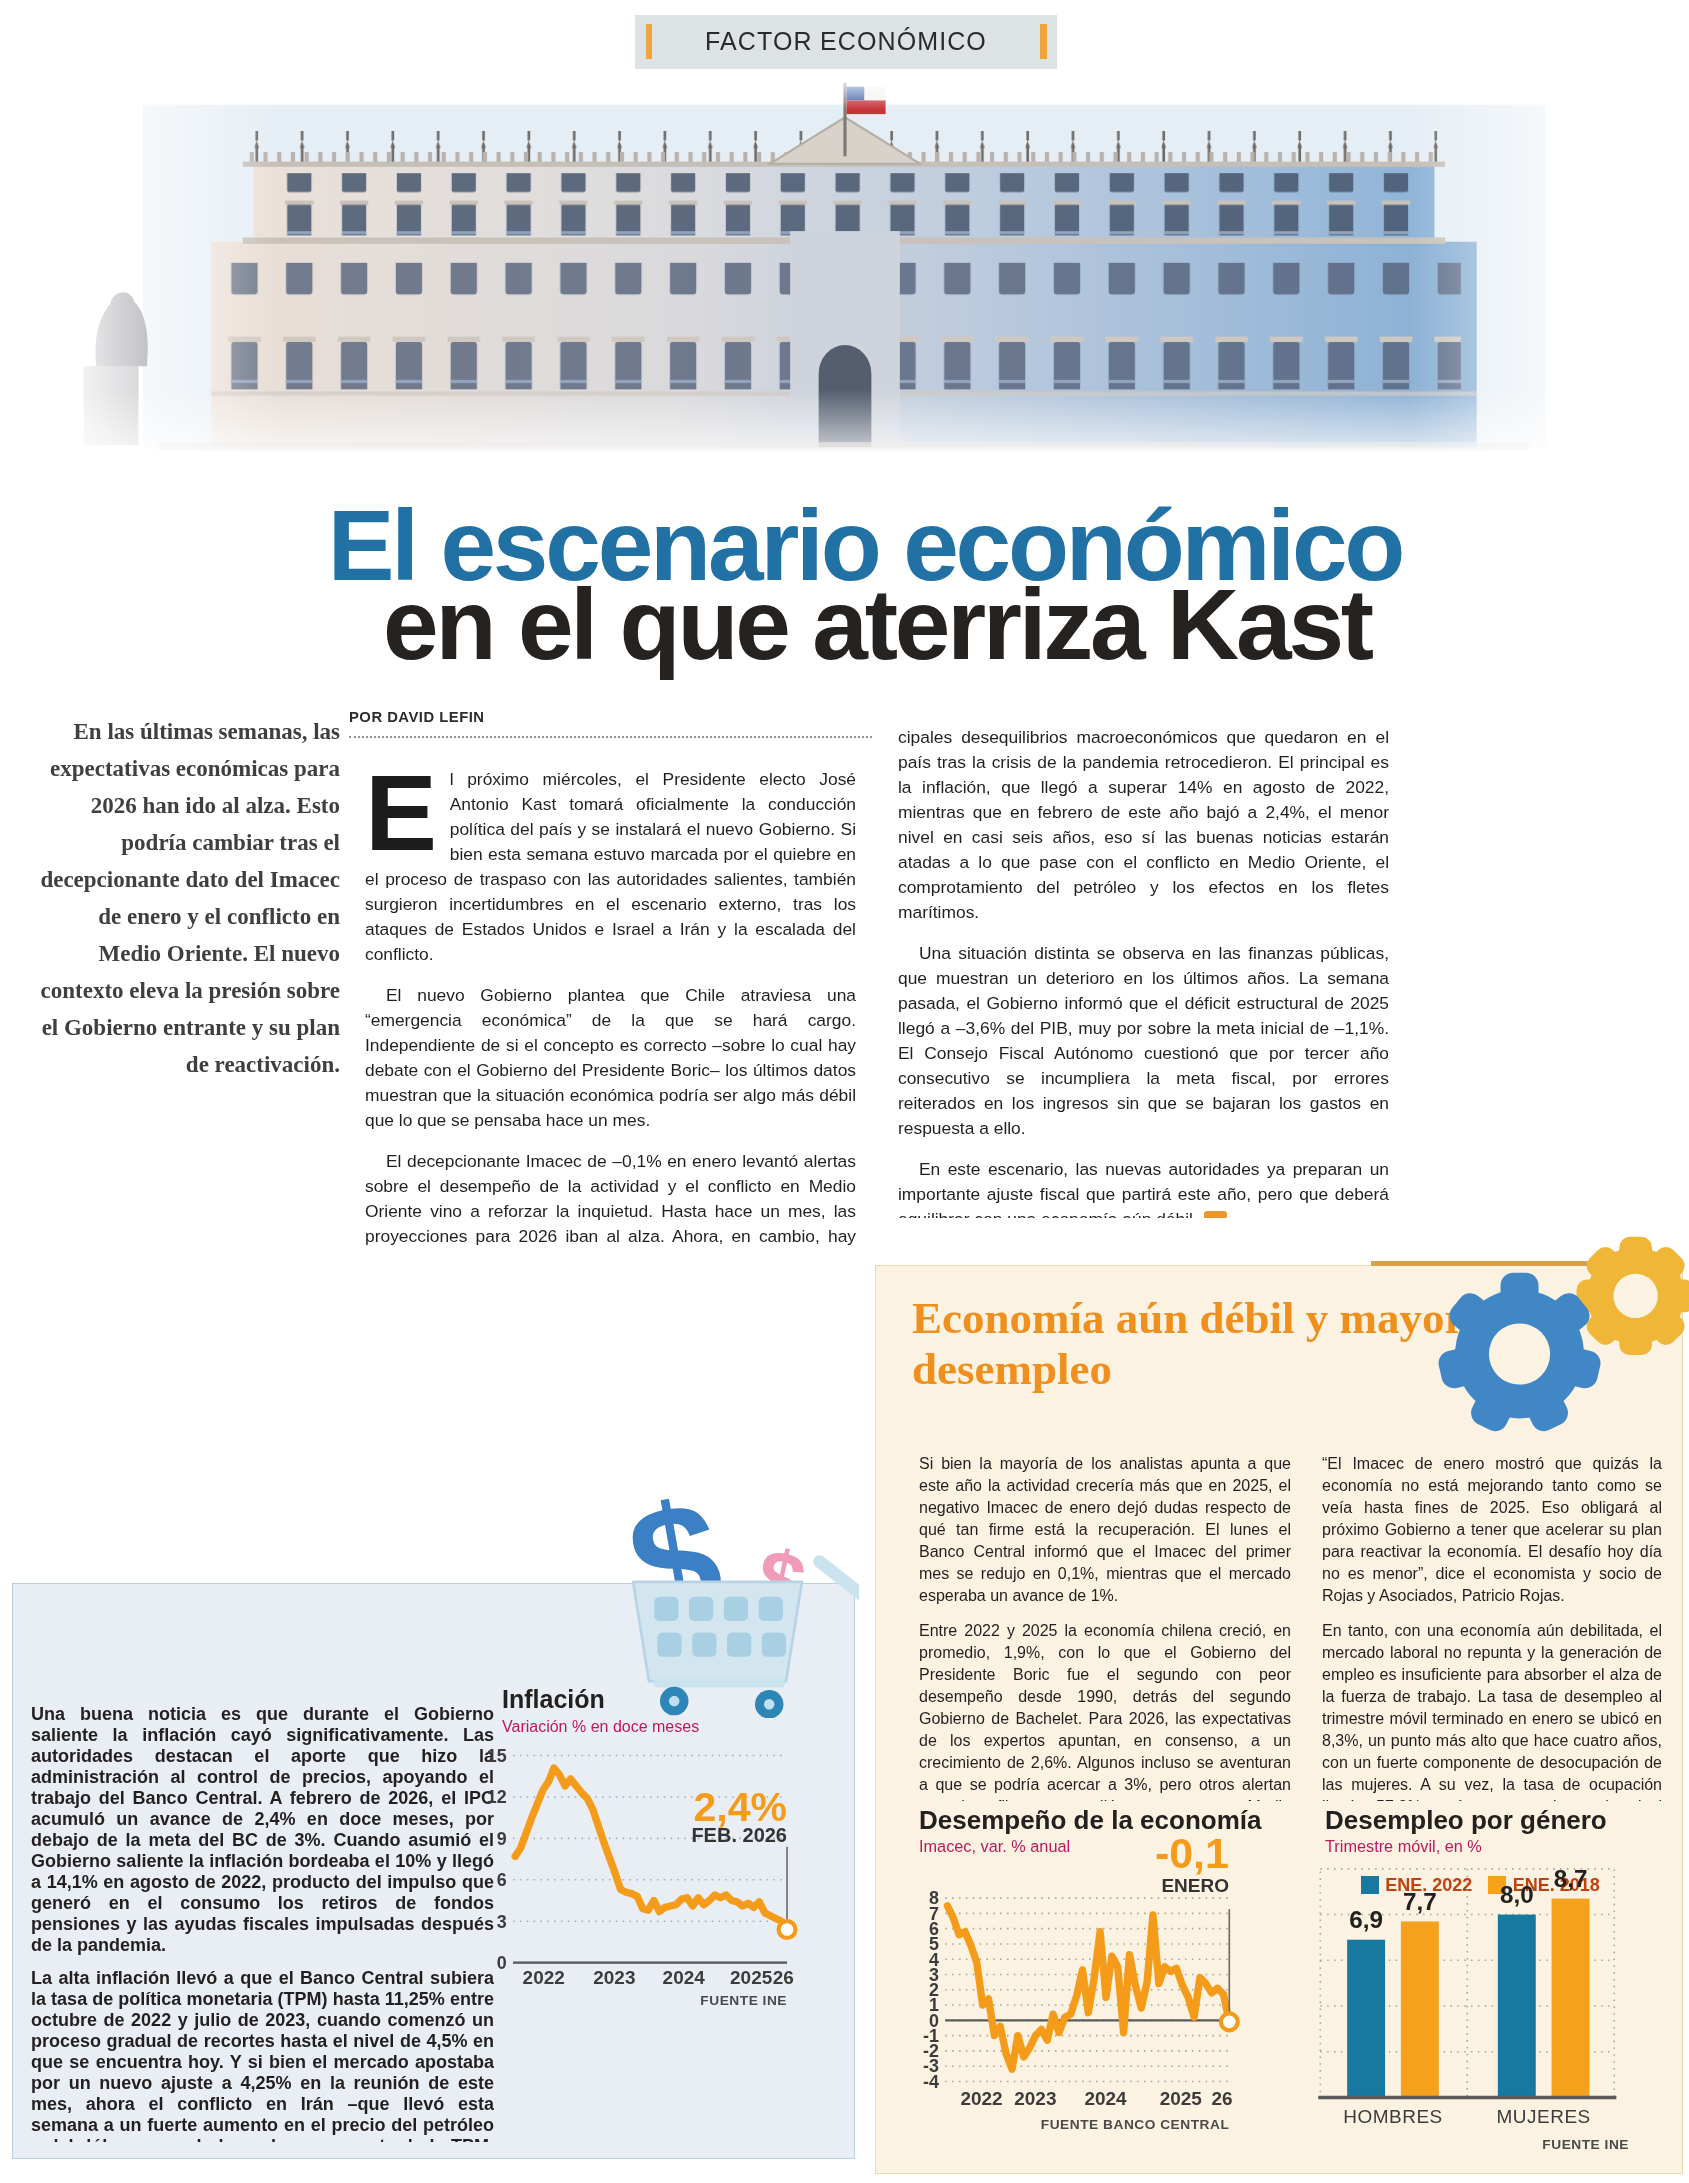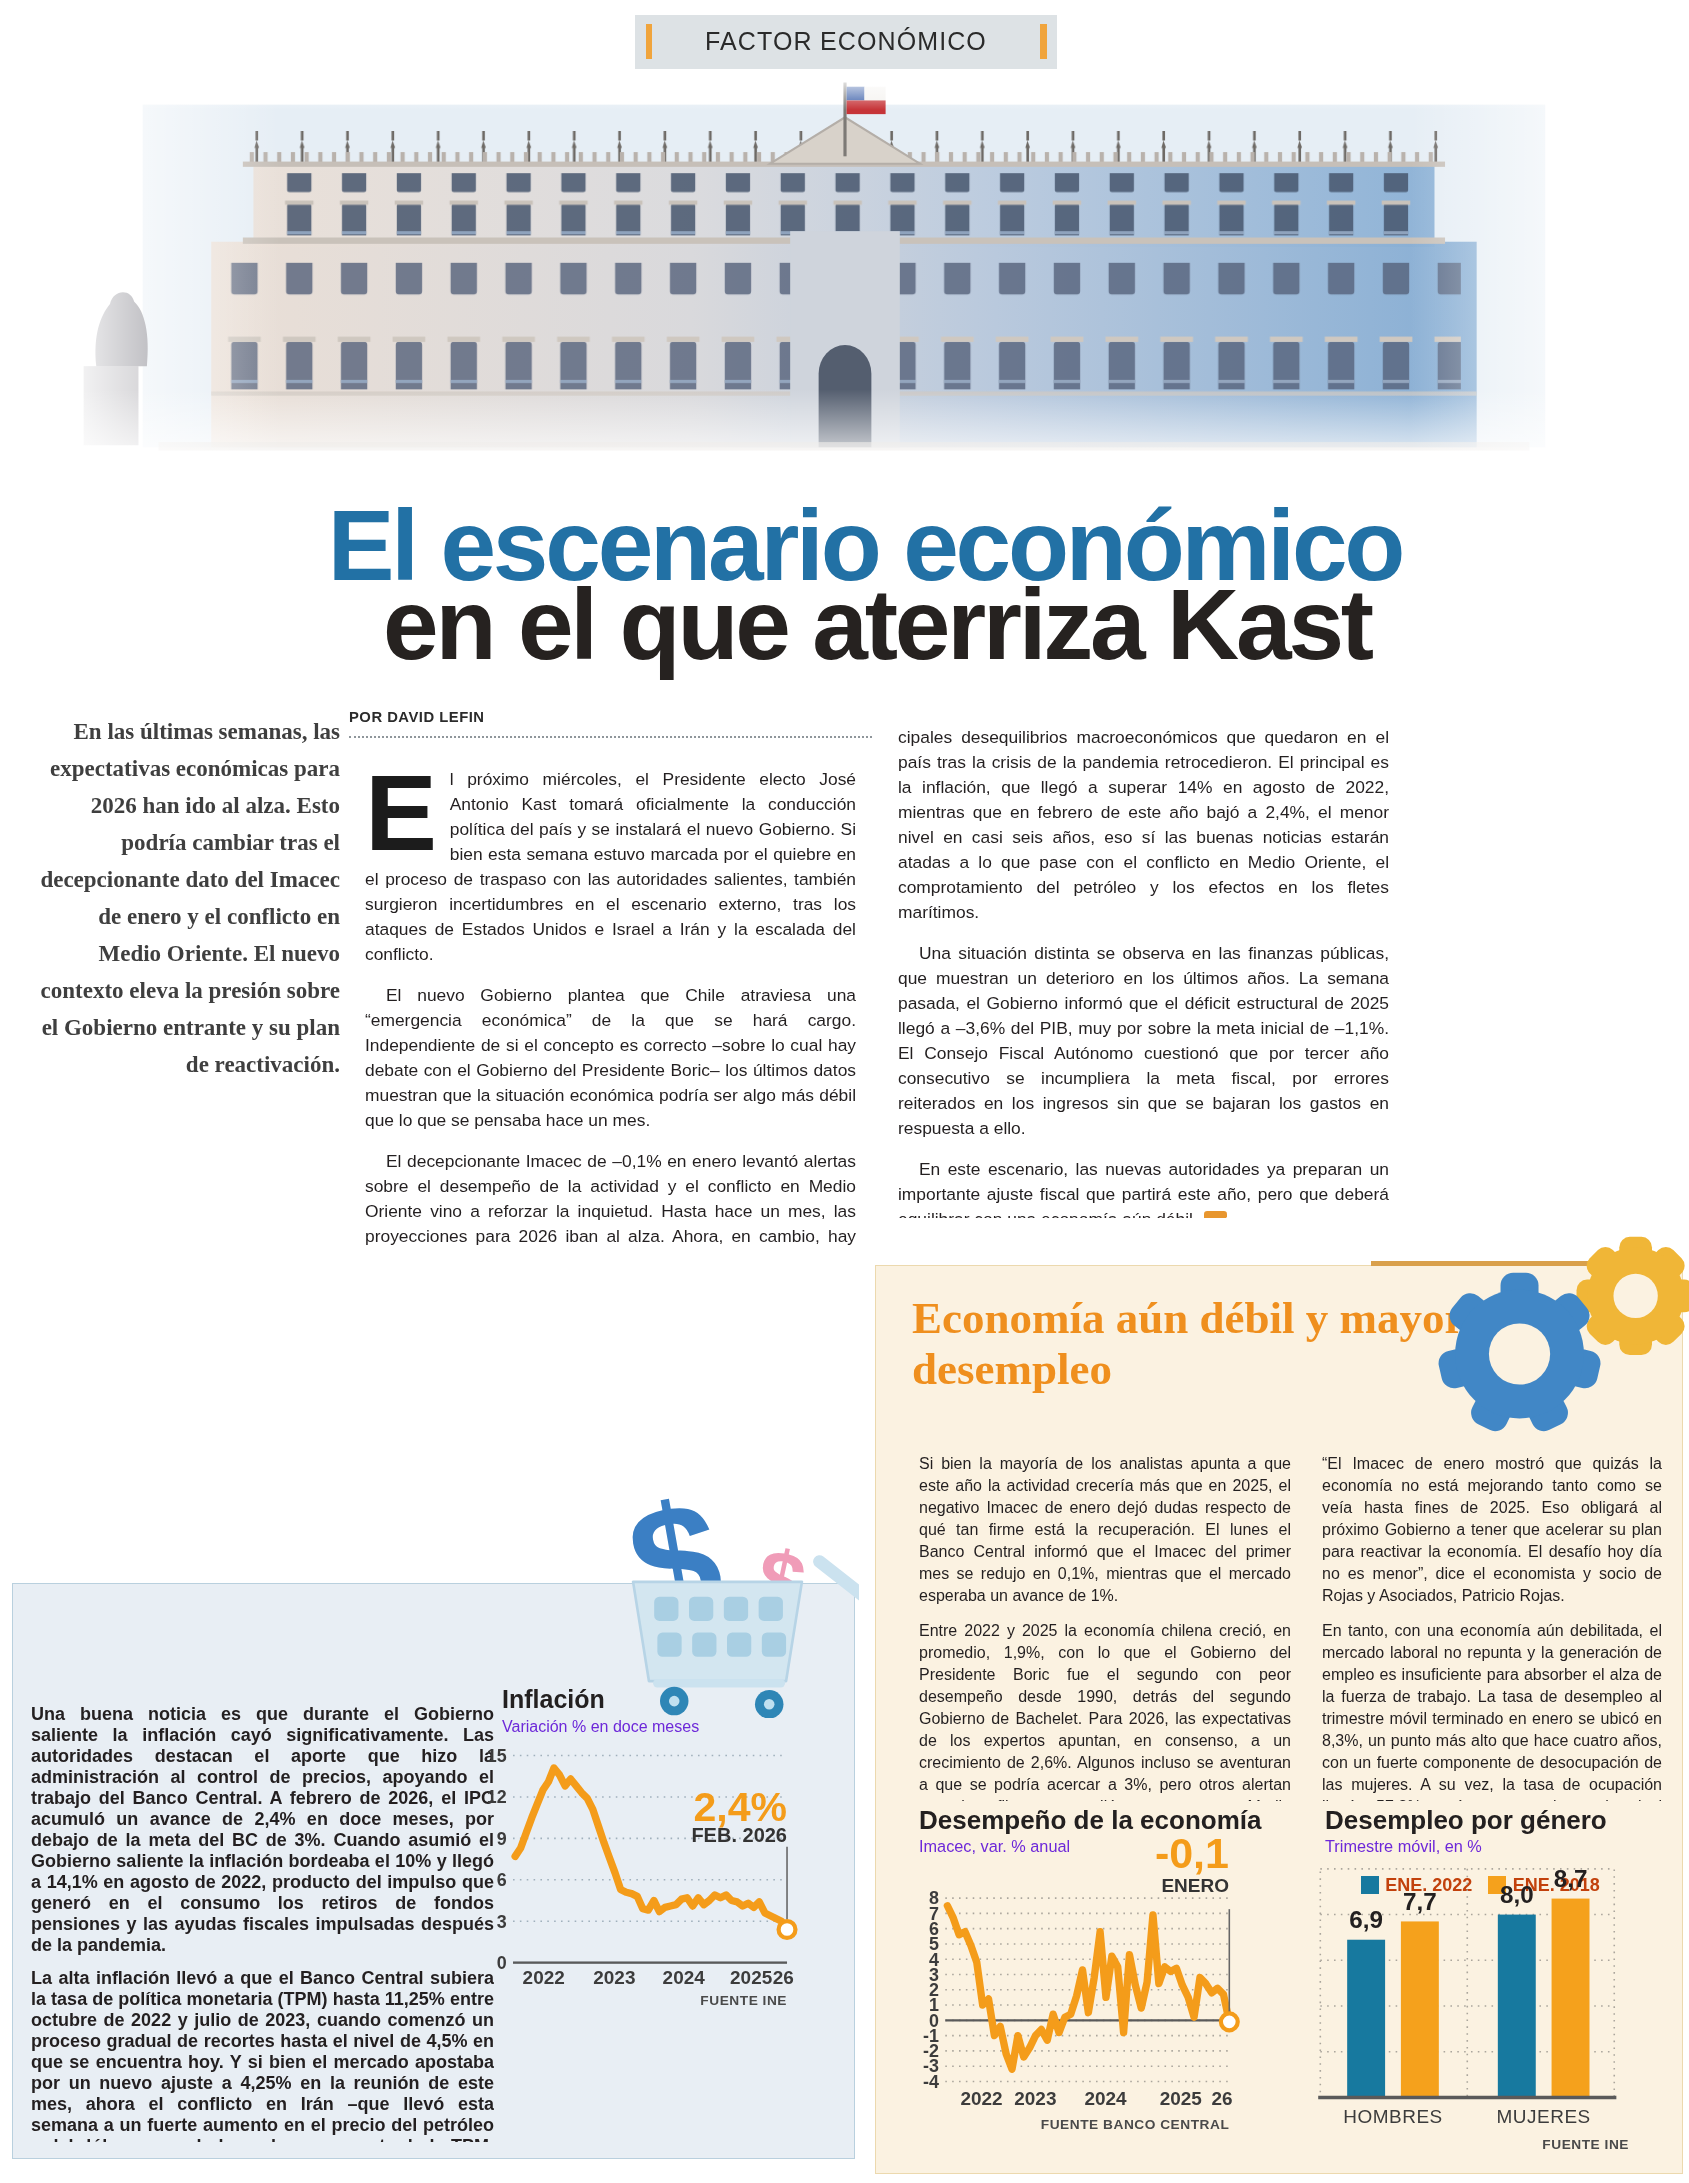--- a/index.html
+++ b/index.html
@@ -48,21 +48,21 @@
   .eco-accent{left:1371px;top:1261px;width:312px;height:4.7px;background:#d9a04b;}
   .eco-title{left:912px;top:1293px;width:591px;font-family:"Liberation Serif",serif;font-weight:700;
              font-size:45px;line-height:51px;color:#ef8f1e;}
   .eco-col{font-size:16px;line-height:22px;text-align:justify;height:348px;overflow:hidden;}
   .eco-col p{margin:0 0 12.7px 0;}
   .eco-col1{left:919px;top:1453px;width:372px;}
   .eco-col2{left:1322px;top:1453px;width:340px;}
 
   
   .chart-title{font-size:26px;font-weight:700;color:#232020;}
-  .chart-sub{font-size:16.3px;color:#6d28d9;}
+  .chart-sub{font-size:16.3px;color:#be185d;}
   .ann-val{font-weight:700;color:#f49c1a;text-align:right;}
   .ann-lab{font-weight:700;color:#333;text-align:right;}
 
   .inf-chart-title{left:502px;top:1685px;}
   .inf-chart-sub{left:502px;top:1718px;}
   .inf-svg{left:459px;top:1735px;}
   .inf-ann-val{left:601px;top:1784px;width:186px;font-size:41px;}
   .inf-ann-lab{left:601px;top:1824px;width:186px;font-size:20px;}
 
   .ima-chart-title{left:919px;top:1805px;}

